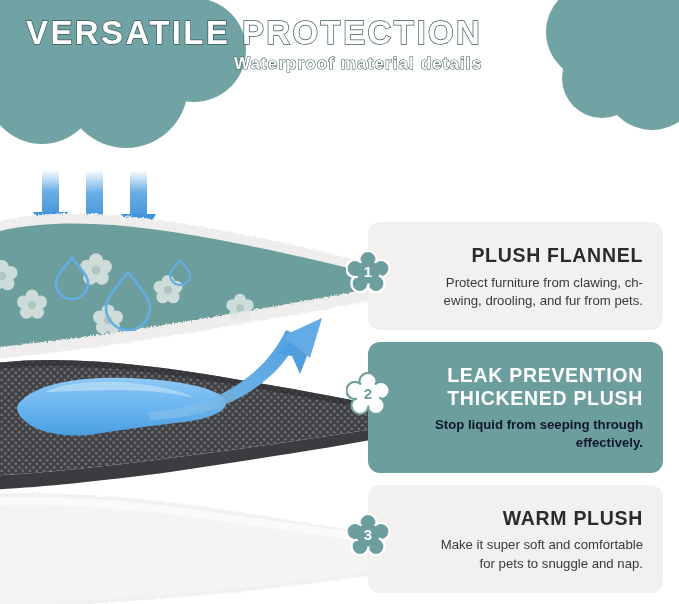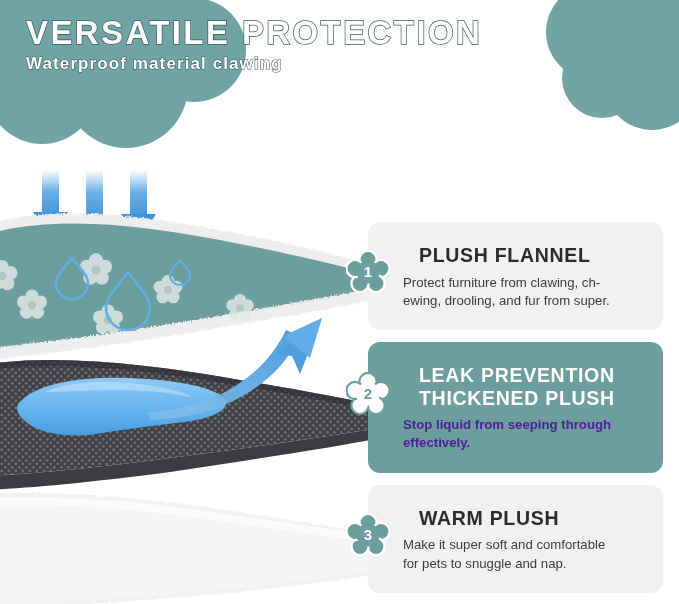--- a/index.html
+++ b/index.html
@@ -3,21 +3,21 @@
 <meta charset="utf-8">
 <style>
   html,body{margin:0;padding:0;}
   body{
     width:679px;height:604px;
     background:#ffffff;
     font-family:"Liberation Sans", sans-serif;
     overflow:hidden;
     position:relative;
   }
-  .stage{position:absolute;inset:0;width:679px;height:604px;overflow:hidden;}
+  .stage{position:absolute;inset:0;width:679px;height:604px;overflow:hidden;text-align:right;}
 
   
   .blob{position:absolute;}
 
   
   .header-text{position:absolute;left:26px;top:16px;z-index:6;}
   .title{
     font-size:33px;
     font-weight:700;
     letter-spacing:2.4px;
@@ -65,21 +65,21 @@
     white-space:pre-line;
   }
   .card-accent .card-title{color:#ffffff;}
   .card-body{
     font-size:13.2px;
     line-height:1.38;
     color:#3a3a3a;
     margin:0;
     white-space:pre-line;
   }
-  .card-accent .card-body{color:#4c1d95;font-weight:700;}
+  .card-accent .card-body{color:#0f172a;font-weight:700;}
 
   
   .badge{
     position:absolute;
     left:-22px;
     width:44px;height:44px;
     z-index:7;
   }
   .badge svg{display:block;width:44px;height:44px;}
   .badge-num{
@@ -114,21 +114,21 @@
       <circle cx="176" cy="86" r="46"></circle>
       <circle cx="128" cy="126" r="48"></circle>
       <circle cx="78" cy="122" r="40"></circle>
       <circle cx="186" cy="26" r="34"></circle>
       <circle cx="124" cy="86" r="52"></circle>
     </g>
   </svg>
 
   <div class="header-text">
     <div class="title">VERSATILE PROTECTION</div>
-    <div class="subtitle">Waterproof material clawing</div>
+    <div class="subtitle">Waterproof material details</div>
   </div>
 
   <svg class="illustration" viewBox="0 0 400 436" preserveAspectRatio="none">
     <defs>
       <linearGradient id="arrowFade" x1="0" y1="0" x2="0" y2="1">
         <stop offset="0%" stop-color="#4f9fe0" stop-opacity="0"></stop>
         <stop offset="45%" stop-color="#4f9fe0" stop-opacity=".85"></stop>
         <stop offset="100%" stop-color="#3f93da" stop-opacity="1"></stop>
       </linearGradient>
       <linearGradient id="liquidGrad" x1="0" y1="0" x2="0" y2="1">
@@ -287,21 +287,21 @@
             <circle cx="30" cy="33.5" r="8.6"></circle>
             <circle cx="14" cy="33.5" r="8.6"></circle>
             <circle cx="9" cy="18.5" r="8.6"></circle>
           </g>
           <circle cx="22" cy="22" r="11.5" fill="#6d9e9e"></circle>
         </svg>
         <div class="badge-num" style="color:#ffffff;">1</div>
       </div>
       <div class="card-title">PLUSH FLANNEL</div>
       <div class="card-body">Protect furniture from clawing, ch-
-ewing, drooling, and fur from super.</div>
+ewing, drooling, and fur from pets.</div>
     </div>
 
     <div class="card card-accent">
       <div class="badge" style="top:30px;">
         <svg viewBox="0 0 44 44" aria-hidden="true">
           <g fill="#ffffff" stroke="#6d9e9e" stroke-width="2.2">
             <circle cx="22" cy="9.5" r="8.6"></circle>
             <circle cx="35" cy="18.5" r="8.6"></circle>
             <circle cx="30" cy="33.5" r="8.6"></circle>
             <circle cx="14" cy="33.5" r="8.6"></circle>

